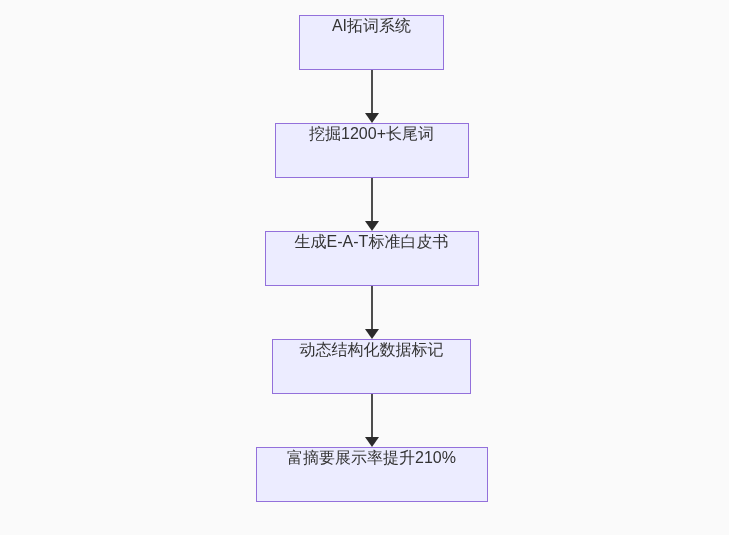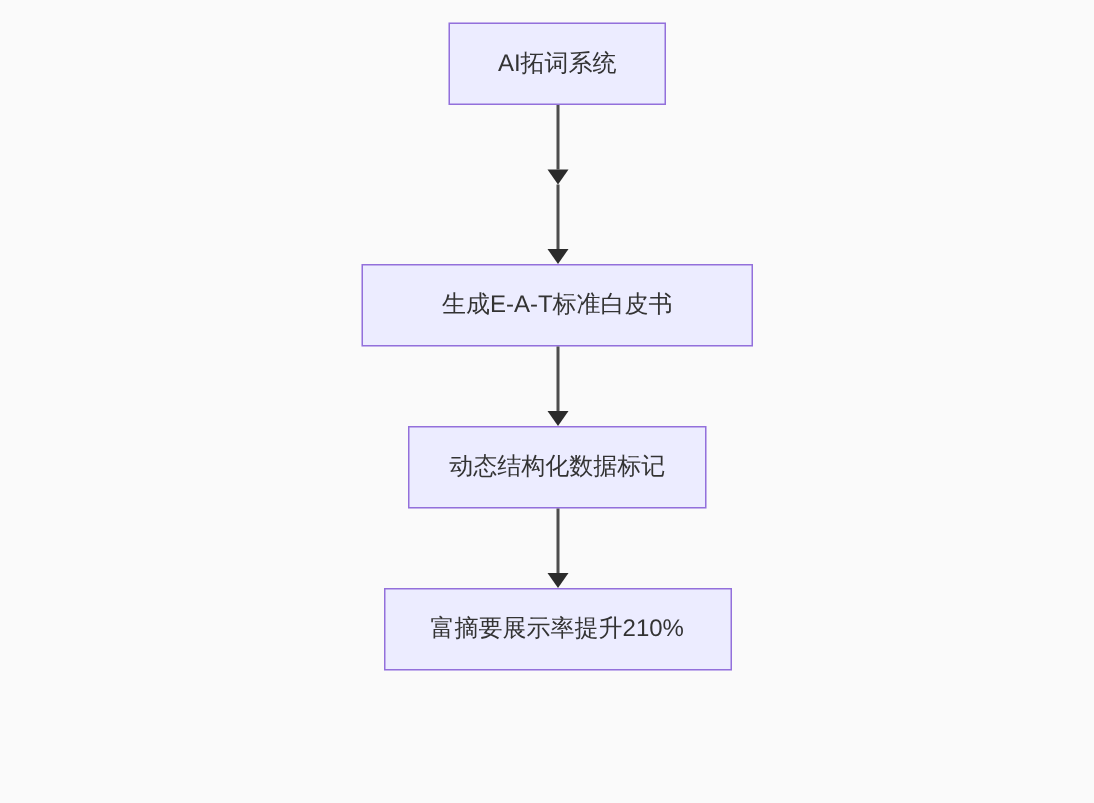--- a/index.html
+++ b/index.html
@@ -19,31 +19,30 @@
     display: flex;
     flex-direction: column;
     align-items: center;
     padding-top: 15px;
   }
   .node {
     height: 55px;
     background: #ECECFF;
     border: 1px solid #9370DB;
     display: flex;
-    align-items: center;
     justify-content: center;
     color: #333333;
     font-size: 16px;
     line-height: 1.2;
     text-align: center;
     flex: 0 0 auto;
   }
   .node-0 { width: 145px; }
   .node-1 { width: 194px; }
-  .node-2 { width: 261px; }
+  .node-2 { width: 214px; }
   .node-3 { width: 199px; }
   .node-4 { width: 232px; }
   .arrow {
     height: 53px;
     width: 14px;
     display: flex;
     flex-direction: column;
     align-items: center;
     flex: 0 0 auto;
   }
@@ -67,20 +66,23 @@
 
   <div class="node node-0">
     <span>AI拓词系统</span>
   </div>
 
   <div class="arrow">
     <div class="shaft"></div>
     <div class="head"></div>
   </div>
 
+  <div class="node node-1">
+    <span>挖掘1200+长尾词</span>
+  </div>
 
   <div class="arrow">
     <div class="shaft"></div>
     <div class="head"></div>
   </div>
 
   <div class="node node-2">
     <span>生成E-A-T标准白皮书</span>
   </div>
 

